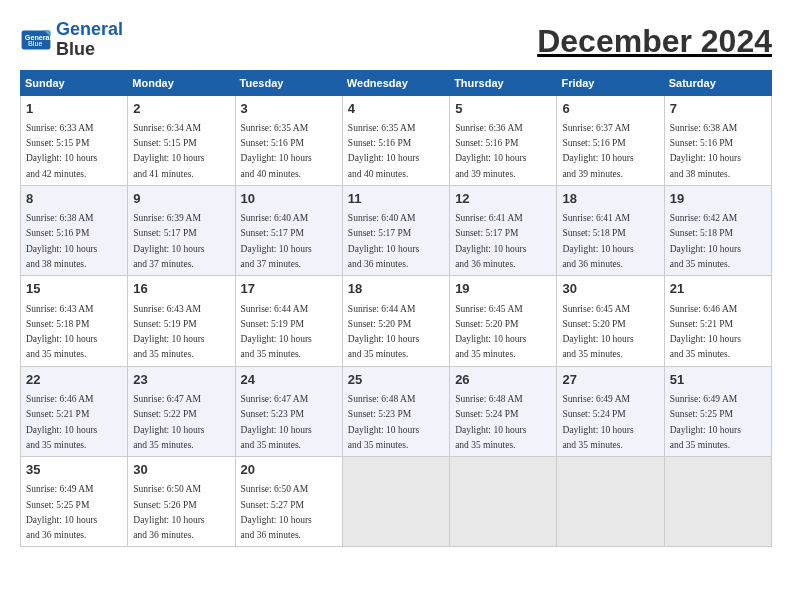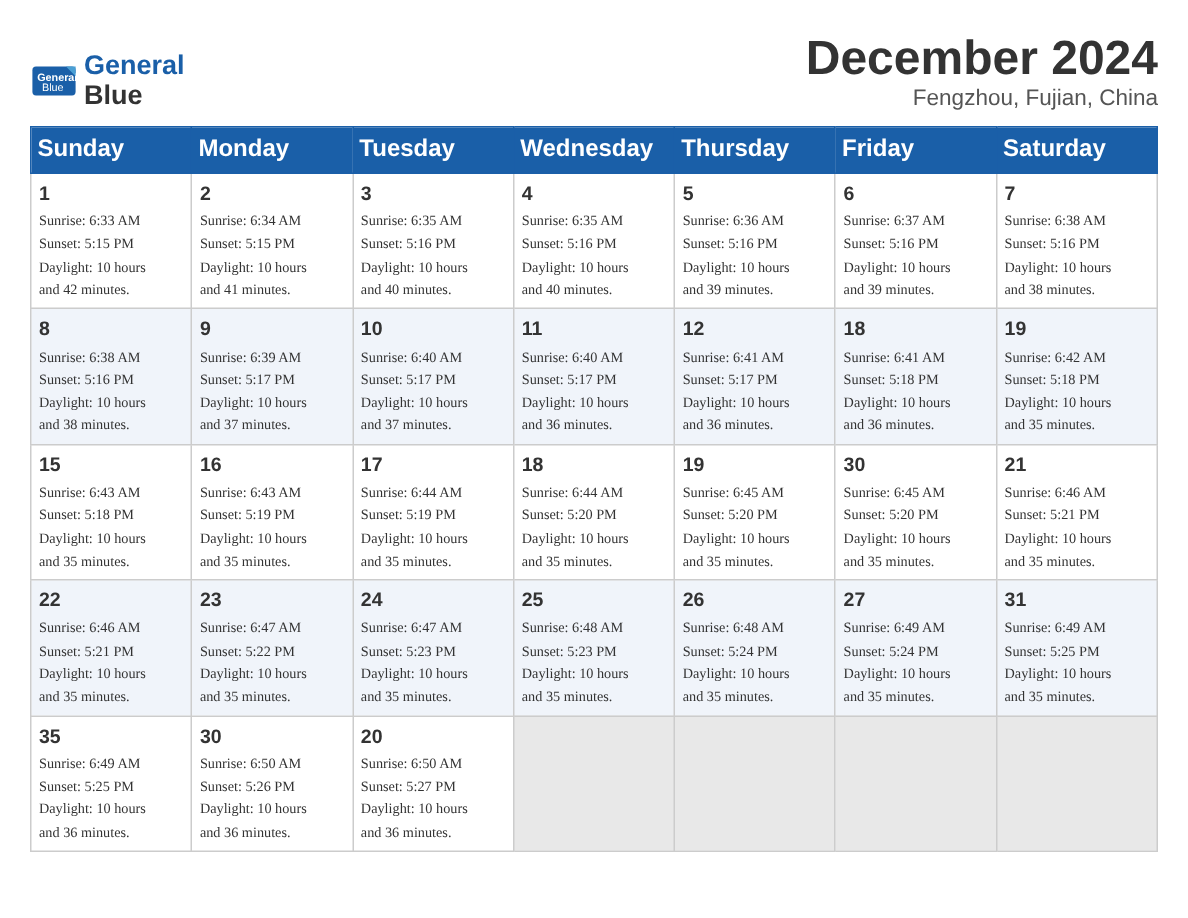--- a/index.html
+++ b/index.html
@@ -29,41 +29,42 @@
     }
     .logo-text span {
       color: #1a5fa8;
     }
     .logo-icon {
       width: 32px;
       height: 32px;
     }
     .title-block {
       text-align: right;
+      text-decoration: underline;
     }
     .month-title {
       font-size: 32px;
       font-weight: bold;
       color: #333;
     }
     .location {
       font-size: 15px;
       color: #555;
     }
     table {
       width: 100%;
       border-collapse: collapse;
       font-size: 10.5px;
     }
     thead tr th {
       background-color: #1a5fa8;
       color: white;
       padding: 6px 4px;
       text-align: left;
-      font-size: 16px;
+      font-size: 11px;
       font-weight: bold;
       border: 1px solid #1a5fa8;
     }
     tbody tr td {
       border: 1px solid #ccc;
       padding: 4px 5px;
       vertical-align: top;
       width: 14.28%;
       min-height: 80px;
       color: #333;
@@ -102,21 +103,20 @@
       <polygon points="30,8 38,8 38,16" fill="#4a9fd4"></polygon>
     </svg>
     <div>
       <div class="logo-text">
         <span>General</span><br>Blue
       </div>
     </div>
   </div>
   <div class="title-block">
     <div class="month-title">December 2024</div>
-    <div class="location">Fengzhou, Fujian, China</div>
   </div>
 </div>
 
 <table>
   <thead>
     <tr>
     <th>Sunday</th>
         <th>Monday</th>
         <th>Tuesday</th>
         <th>Wednesday</th>
@@ -180,21 +180,21 @@
         <td><span class="day-number">23</span>
 <span class="day-info">Sunrise: 6:47 AM<br>Sunset: 5:22 PM<br>Daylight: 10 hours<br>and 35 minutes.</span></td>
         <td><span class="day-number">24</span>
 <span class="day-info">Sunrise: 6:47 AM<br>Sunset: 5:23 PM<br>Daylight: 10 hours<br>and 35 minutes.</span></td>
         <td><span class="day-number">25</span>
 <span class="day-info">Sunrise: 6:48 AM<br>Sunset: 5:23 PM<br>Daylight: 10 hours<br>and 35 minutes.</span></td>
         <td><span class="day-number">26</span>
 <span class="day-info">Sunrise: 6:48 AM<br>Sunset: 5:24 PM<br>Daylight: 10 hours<br>and 35 minutes.</span></td>
         <td><span class="day-number">27</span>
 <span class="day-info">Sunrise: 6:49 AM<br>Sunset: 5:24 PM<br>Daylight: 10 hours<br>and 35 minutes.</span></td>
-        <td><span class="day-number">31</span>
+        <td><span class="day-number">51</span>
 <span class="day-info">Sunrise: 6:49 AM<br>Sunset: 5:25 PM<br>Daylight: 10 hours<br>and 35 minutes.</span></td>
       </tr>
       <tr>
         <td><span class="day-number">35</span>
 <span class="day-info">Sunrise: 6:49 AM<br>Sunset: 5:25 PM<br>Daylight: 10 hours<br>and 36 minutes.</span></td>
         <td><span class="day-number">30</span>
 <span class="day-info">Sunrise: 6:50 AM<br>Sunset: 5:26 PM<br>Daylight: 10 hours<br>and 36 minutes.</span></td>
         <td><span class="day-number">20</span>
 <span class="day-info">Sunrise: 6:50 AM<br>Sunset: 5:27 PM<br>Daylight: 10 hours<br>and 36 minutes.</span></td>
         <td class="empty"></td>

